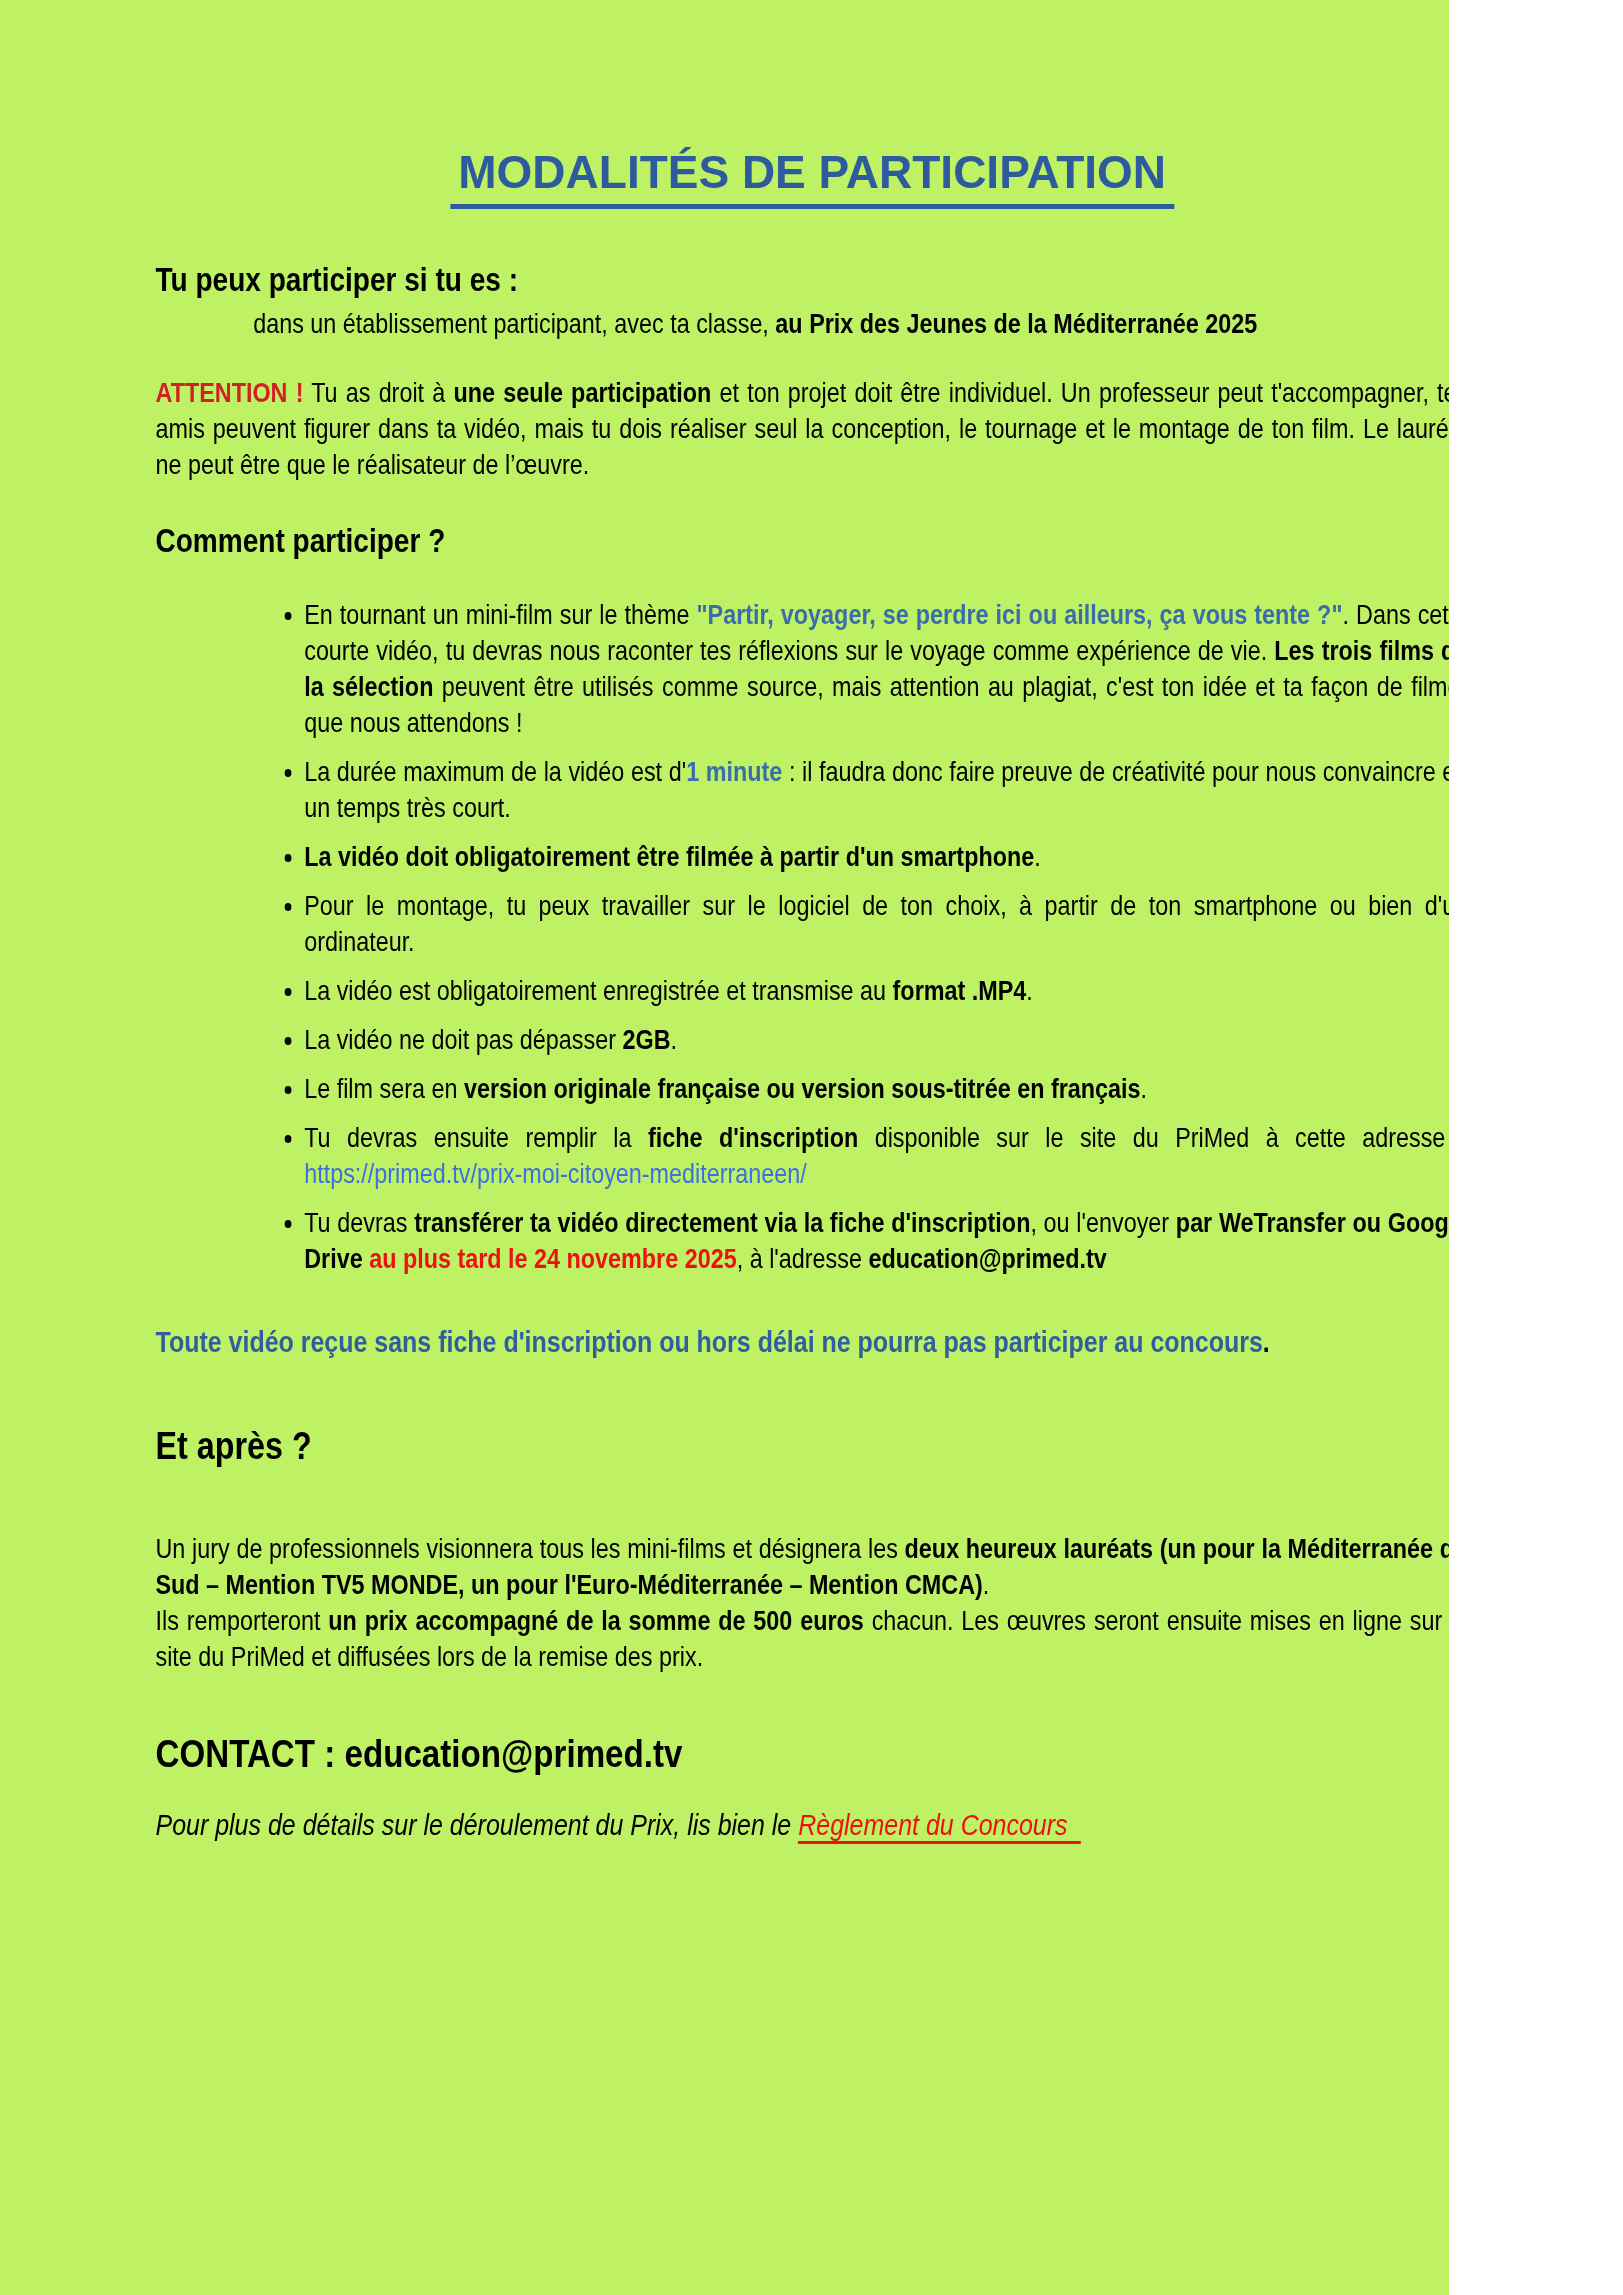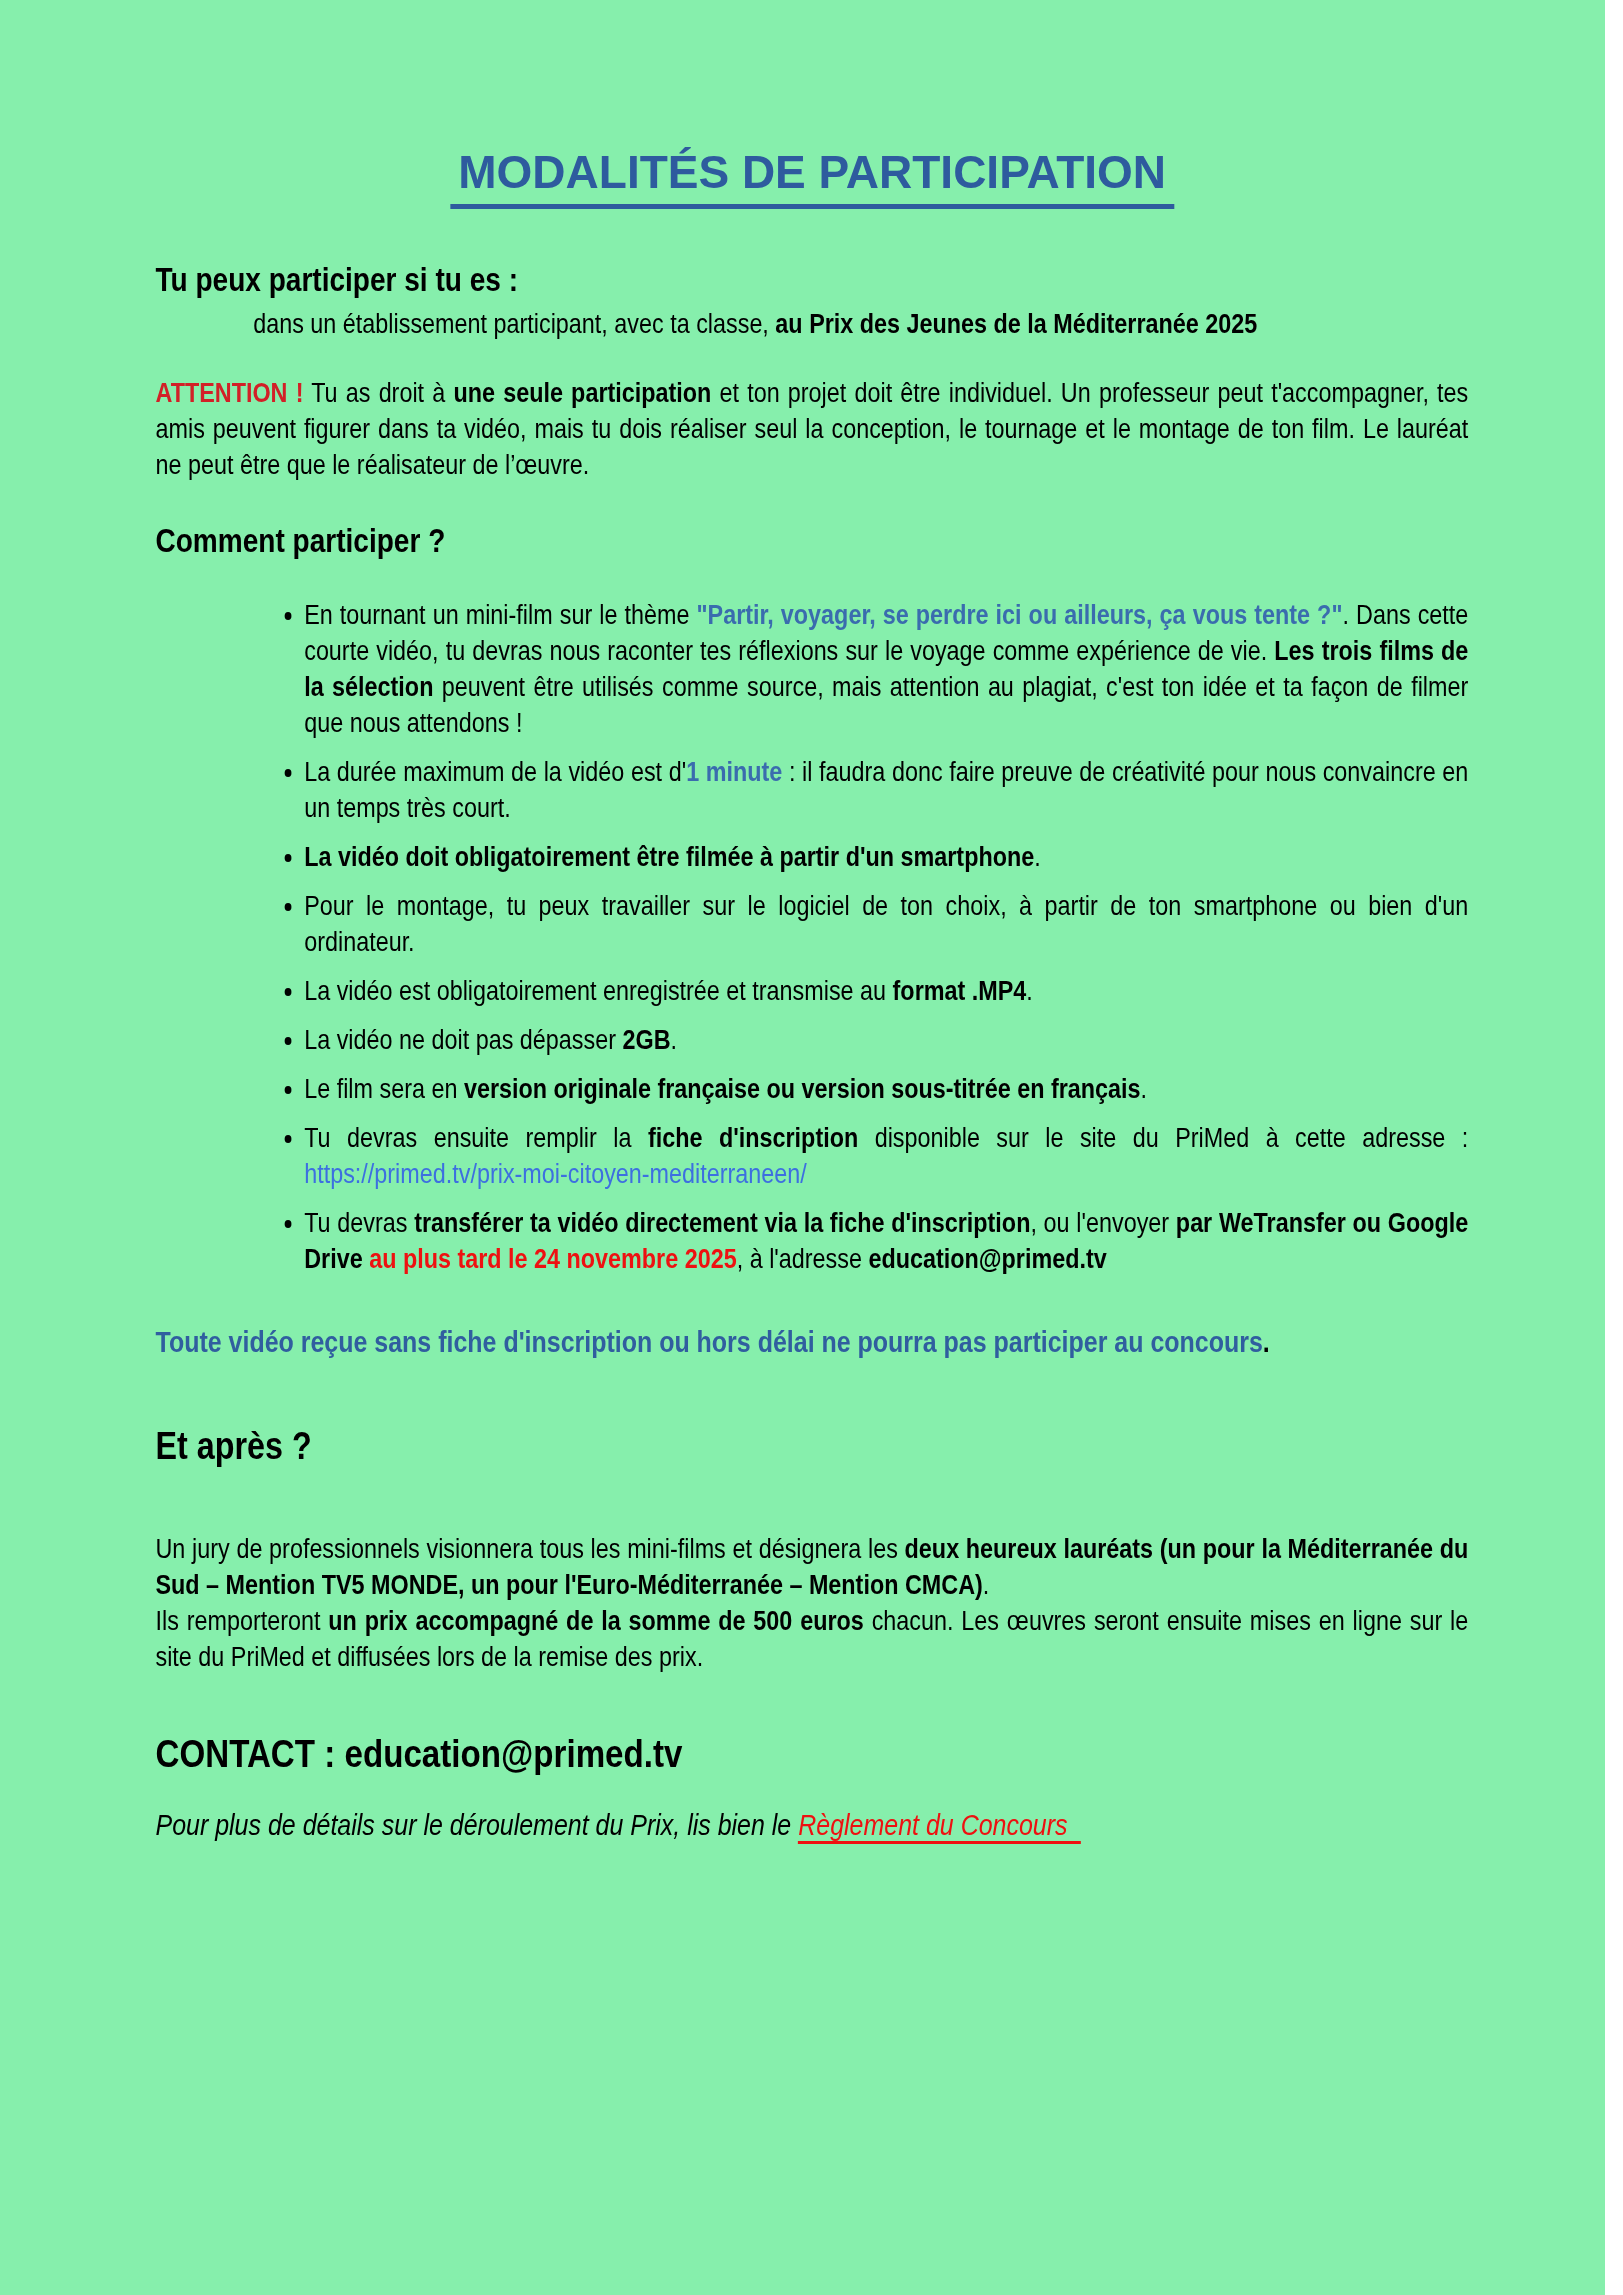--- a/index.html
+++ b/index.html
@@ -1,18 +1,18 @@
 <!DOCTYPE html>
 <html lang="fr" style="font-size:10.5px"><head>
 <meta charset="utf-8">
 <style>
   html,body { margin:0; padding:0; background:#ffffff; }
   .page {
-    position:relative; width:1605px; height:2295px;
-    background:#86efac; overflow:hidden;
+    position:relative; width:1449px; height:2295px;
+    background:#bef264; overflow:hidden;
   }
   
   .condense {
     width:1911px;
     transform:scaleX(0.8497);
     transform-origin:0 0;
     box-sizing:border-box;
     padding:147px 183px 0 183px;
     font-family:"Liberation Sans", sans-serif;
     font-size:27.5px; line-height:1.31; color:#000;

